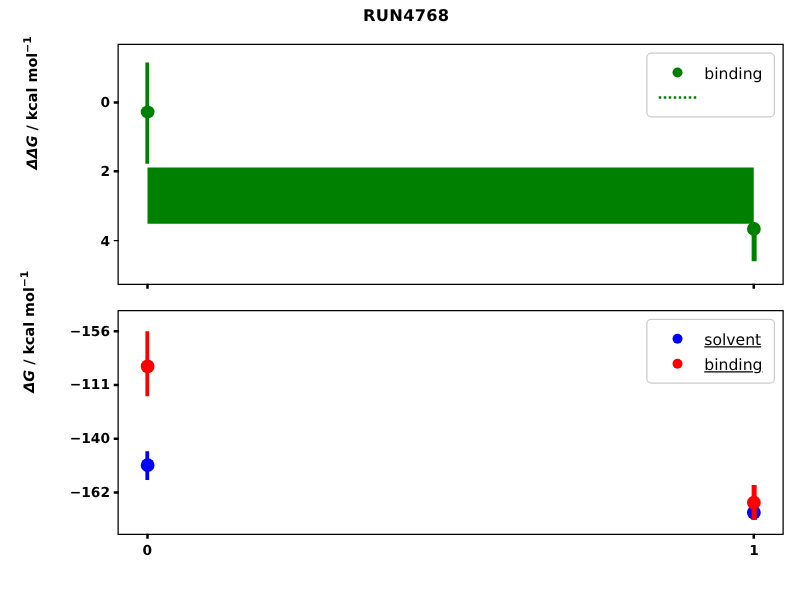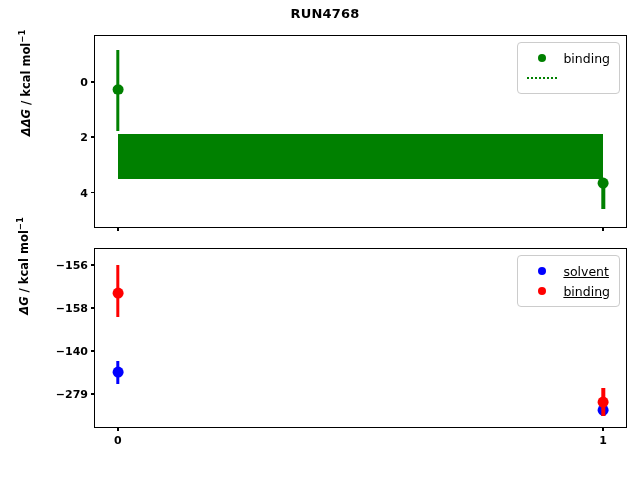--- a/index.html
+++ b/index.html
@@ -128,25 +128,25 @@
         <div class="ebar" style="left: 22.8126px; top: 16.0843px; height: 51.4699px; background: rgb(255, 0, 0);"></div>
         <div class="dot" style="left: 22.8126px; top: 43.9639px; width: 10.8px; height: 10.8px; background: rgb(255, 0, 0);"></div>
         <div class="ebar" style="left: 508.187px; top: 139.398px; height: 27.8795px; background: rgb(255, 0, 0);"></div>
         <div class="dot" style="left: 508.187px; top: 153.337px; width: 10.8px; height: 10.8px; background: rgb(255, 0, 0);"></div>
       </div>
 
     <div id="ytick-area-bottom">
         <div class="ytick" style="top: 15.2843px;"></div>
         <div class="yticklabel" style="top: 16.0843px;">−156</div>
         <div class="ytick" style="top: 58.1759px;"></div>
-        <div class="yticklabel" style="top: 58.9759px;">−158</div>
+        <div class="yticklabel" style="top: 58.9759px;">−111</div>
         <div class="ytick" style="top: 101.067px;"></div>
         <div class="yticklabel" style="top: 101.867px;">−140</div>
         <div class="ytick" style="top: 143.959px;"></div>
-        <div class="yticklabel" style="top: 144.759px;">−279</div>
+        <div class="yticklabel" style="top: 144.759px;">−162</div>
       </div>
     <div id="xtick-area-bottom">
         <div class="xtick" style="left: 22.0126px;"></div>
         <div class="xticklabel" style="left: 22.8126px;">0</div>
         <div class="xtick" style="left: 507.387px;"></div>
         <div class="xticklabel" style="left: 508.187px;">1</div>
       </div>
 
     <div class="legend" id="legend-bottom">
         <div class="legrow">

